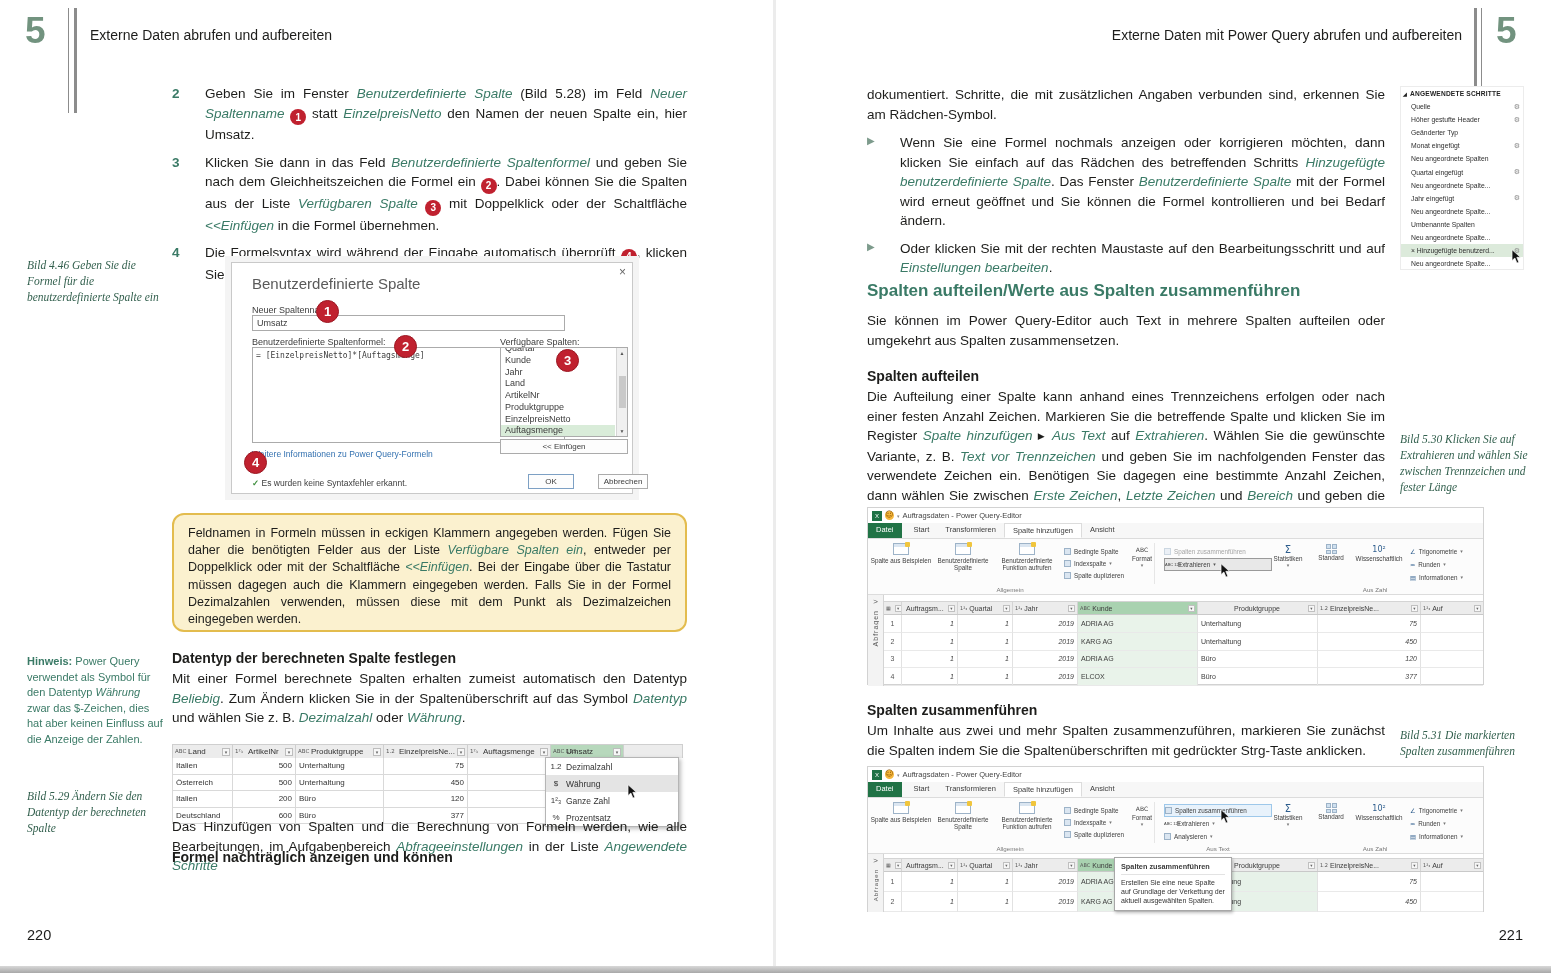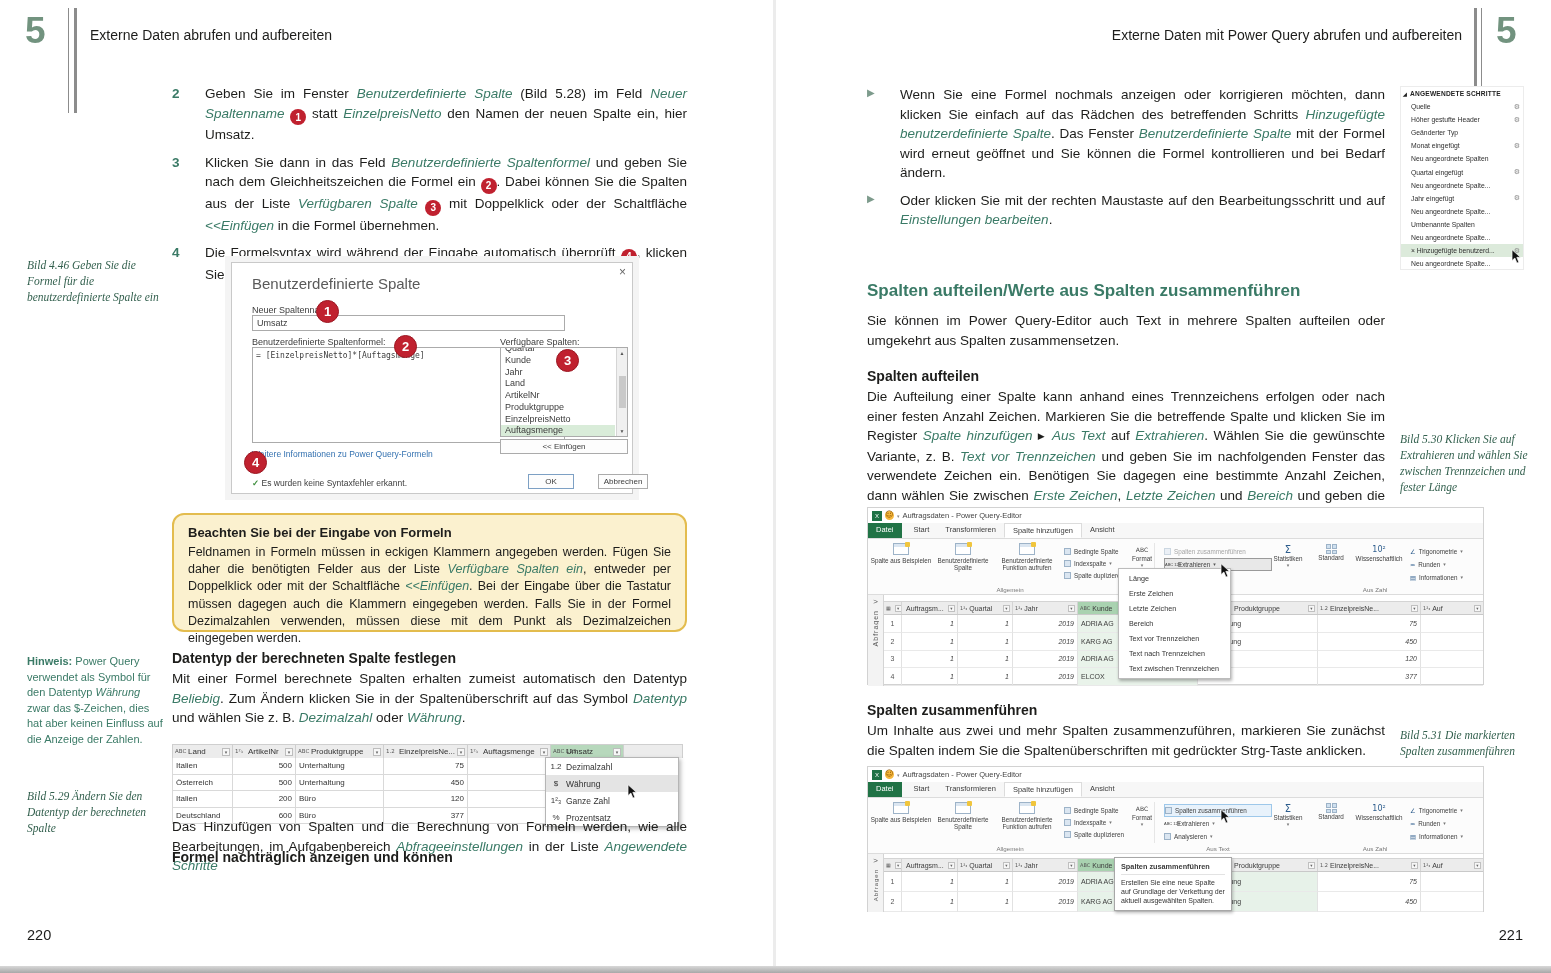--- a/index.html
+++ b/index.html
@@ -171,21 +171,20 @@
   </div>
   <div class="abs dlg-btn" style="left:296px;top:211px;width:46px;height:15px;border-color:#7da0c4">OK</div>
   <div class="abs dlg-btn" style="left:366px;top:211px;width:50px;height:15px">Abbrechen</div>
   <div class="dlg-badge" style="left:84px;top:37px">1</div>
   <div class="dlg-badge" style="left:162px;top:72px">2</div>
   <div class="dlg-badge" style="left:324px;top:86px">3</div>
   <div class="dlg-badge" style="left:12px;top:188px">4</div>
 </div>
 
 <div class="abs notebox" style="left:172px;top:513px;width:515px;height:119px">
-  <h4>Beachten Sie bei der Eingabe von Formeln</h4>
   <div class="nb-body">Feldnamen in Formeln müssen in eckigen Klammern angegeben werden. Fügen Sie daher die benötigten Felder aus der Liste <span class="gi">Verfügbare Spalten ein</span>, entweder per Doppelklick oder mit der Schaltfläche <span class="gi">&lt;&lt;Einfügen</span>. Bei der Eingabe über die Tastatur müssen dagegen auch die Klammern eingegeben werden. Falls Sie in der Formel Dezimalzahlen verwenden, müssen diese mit dem Punkt als Dezimalzeichen eingegeben werden.</div>
 </div>
 
 <div class="abs sec-head" style="left:172px;top:650px">Datentyp der berechneten Spalte festlegen</div>
 <div class="abs body-txt" style="left:172px;top:669px;width:515px">Mit einer Formel berechnete Spalten erhalten zumeist automatisch den Datentyp <span class="gi">Beliebig</span>. Zum Ändern klicken Sie in der Spaltenüberschrift auf das Symbol <span class="gi">Datentyp</span> und wählen Sie z. B. <span class="gi">Dezimalzahl</span> oder <span class="gi">Währung</span>.</div>
 
 <div class="abs hinweis" style="left:27px;top:654px;width:138px"><span class="gb">Hinweis:</span> Power Query verwendet als Symbol für den Datentyp <span class="it">Währung</span> zwar das $-Zeichen, dies hat aber keinen Einfluss auf die Anzeige der Zahlen.</div>
 <div class="abs caption" style="left:27px;top:788px;width:138px">Bild 5.29 Ändern Sie den Datentyp der berechneten Spalte</div>
 
 <div class="abs t29" style="left:172px;top:744px;width:511px;height:80px">
@@ -299,20 +298,21 @@
 
 <div class="abs" style="left:773px;top:0;width:3px;height:966px;background:#ececec"></div>
 <div class="abs" style="left:0;top:966px;width:1551px;height:7px;background:linear-gradient(#d8d8d8,#a8a8a8)"></div>
 
 <div class="abs running-head" style="left:900px;top:27px;width:562px;text-align:right">Externe Daten mit Power Query abrufen und aufbereiten</div>
 <div class="abs vrule" style="left:1474px;top:8px;width:3px;height:105px"></div>
 <div class="abs vrule" style="left:1481px;top:8px;width:1px;height:105px"></div>
 <div class="abs chapter-num" style="left:1496px;top:10px">5</div>
 
 <div class="abs" style="left:867px;top:85px;width:518px">
+  <p class="body-txt" style="margin-bottom:9px">dokumentiert. Schritte, die mit zusätzlichen Angaben verbunden sind, erkennen Sie am Rädchen-Symbol.</p>
   <div>
 
       <div class="bullet">
         <span class="bullet-marker">▶</span>
         <span class="body-txt" style="flex:1">Wenn Sie eine Formel nochmals anzeigen oder korrigieren möchten, dann klicken Sie einfach auf das Rädchen des betreffenden Schritts <span class="gi">Hinzugefügte benutzerdefinierte Spalte</span>. Das Fenster <span class="gi">Benutzerdefinierte Spalte</span> mit der Formel wird erneut geöffnet und Sie können die Formel kontrollieren und bei Bedarf ändern.</span>
       </div>
 
       <div class="bullet">
         <span class="bullet-marker">▶</span>
         <span class="body-txt" style="flex:1">Oder klicken Sie mit der rechten Maustaste auf den Bearbeitungsschritt und auf <span class="gi">Einstellungen bearbeiten</span>.</span>
@@ -573,30 +573,20 @@
       <div class="pqrow">
         <div class="pc c0">4</div>
         <div class="pc c1 numcell">1</div>
         <div class="pc c2 numcell">1</div>
         <div class="pc c3 numcell">2019</div>
         <div class="pc c4">ELCOX</div>
         <div class="pc c5">Büro</div>
         <div class="pc c6 numcell">377</div>
         <div class="pc c7"></div>
       </div>
-    </div>
-  <div class="pqmenu" style="left:250px;top:60px;width:113px">
-
-  <div class="pqmi">Länge</div>
-      <div class="pqmi">Erste Zeichen</div>
-      <div class="pqmi">Letzte Zeichen</div>
-      <div class="pqmi">Bereich</div>
-      <div class="pqmi">Text vor Trennzeichen</div>
-      <div class="pqmi">Text nach Trennzeichen</div>
-      <div class="pqmi">Text zwischen Trennzeichen</div>
     </div>
   <svg class="cur" style="left:352px;top:55px" viewBox="0 0 12 19">
       <path d="M1 1 L1 14.5 L4.6 11.4 L7.2 17.8 L9.6 16.8 L7 10.6 L11.5 10.4 Z" fill="#111" stroke="#fff" stroke-width="0.8"></path>
     </svg>
 </div>
 
 <div class="abs sec-head" style="left:867px;top:702px">Spalten zusammenführen</div>
 <div class="abs body-txt" style="left:867px;top:721px;width:518px">Um Inhalte aus zwei und mehr Spalten zusammenzuführen, markieren Sie zunächst die Spalten indem Sie die Spaltenüberschriften mit gedrückter Strg-Taste anklicken.</div>
 <div class="abs caption" style="left:1400px;top:727px;width:132px">Bild 5.31 Die markierten Spalten zusammenführen</div>
 

